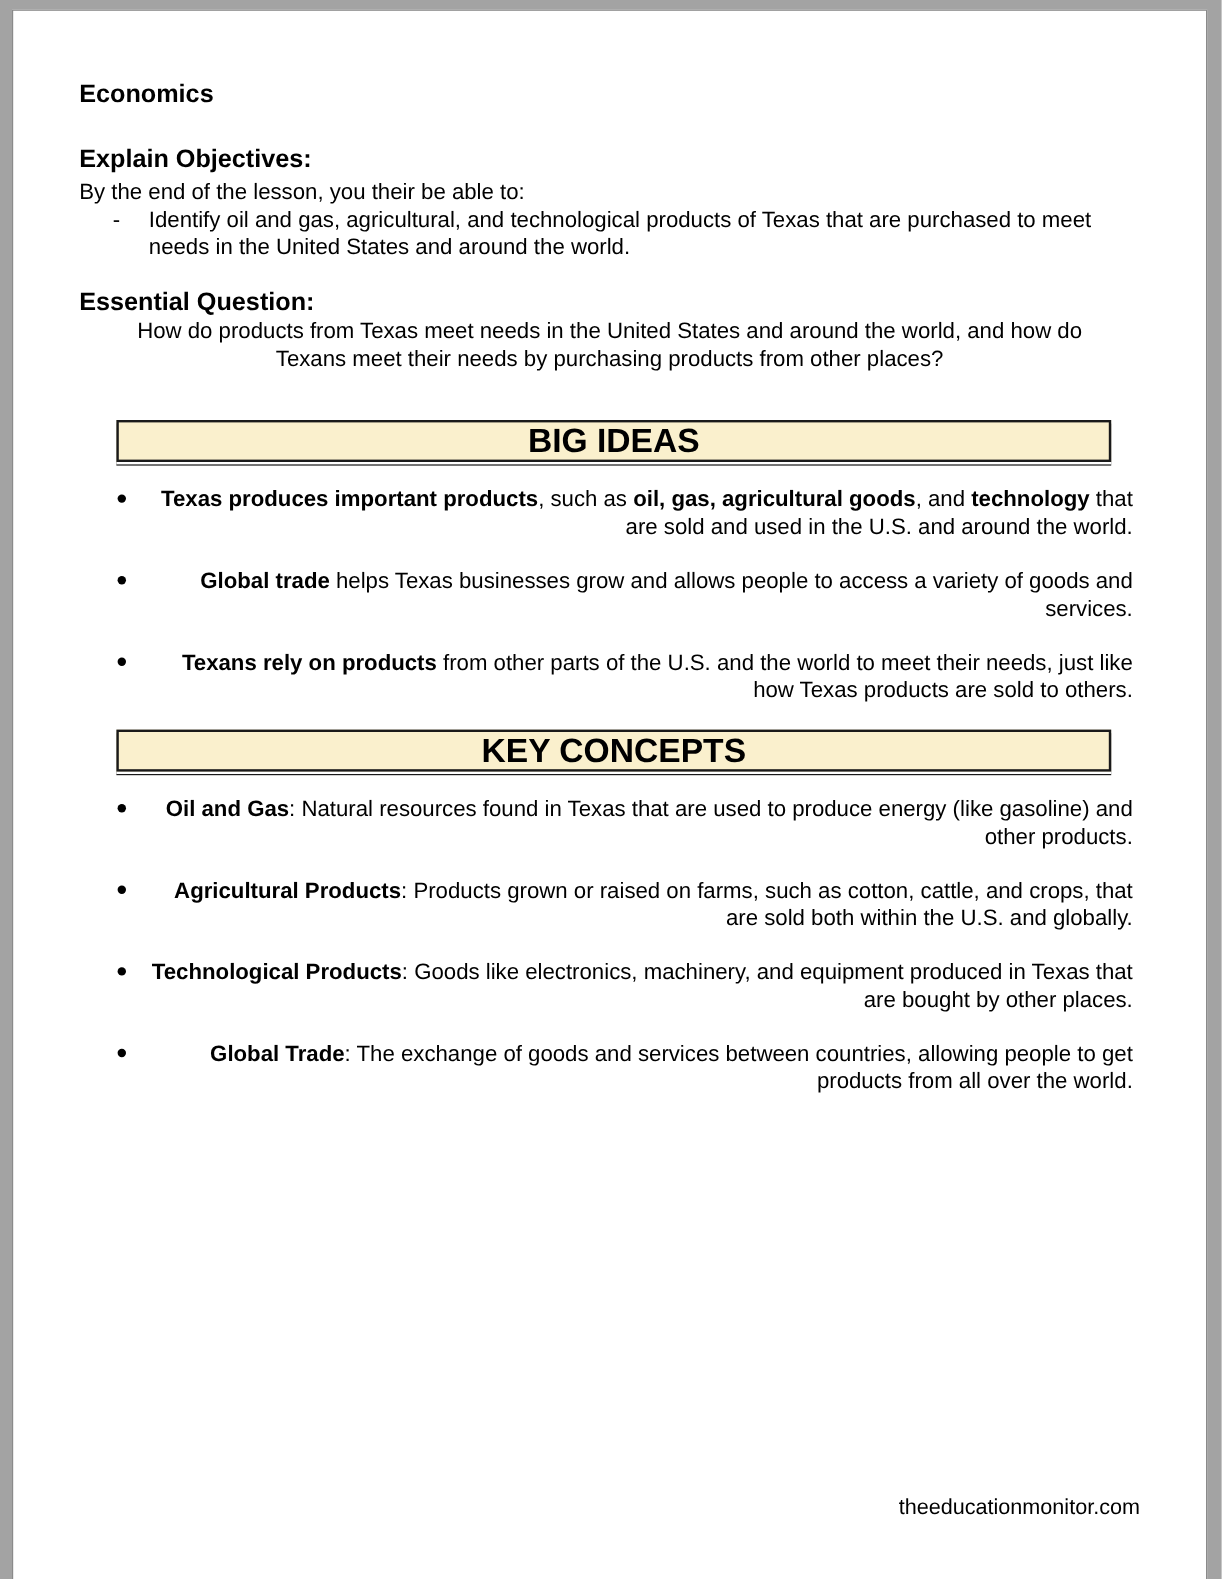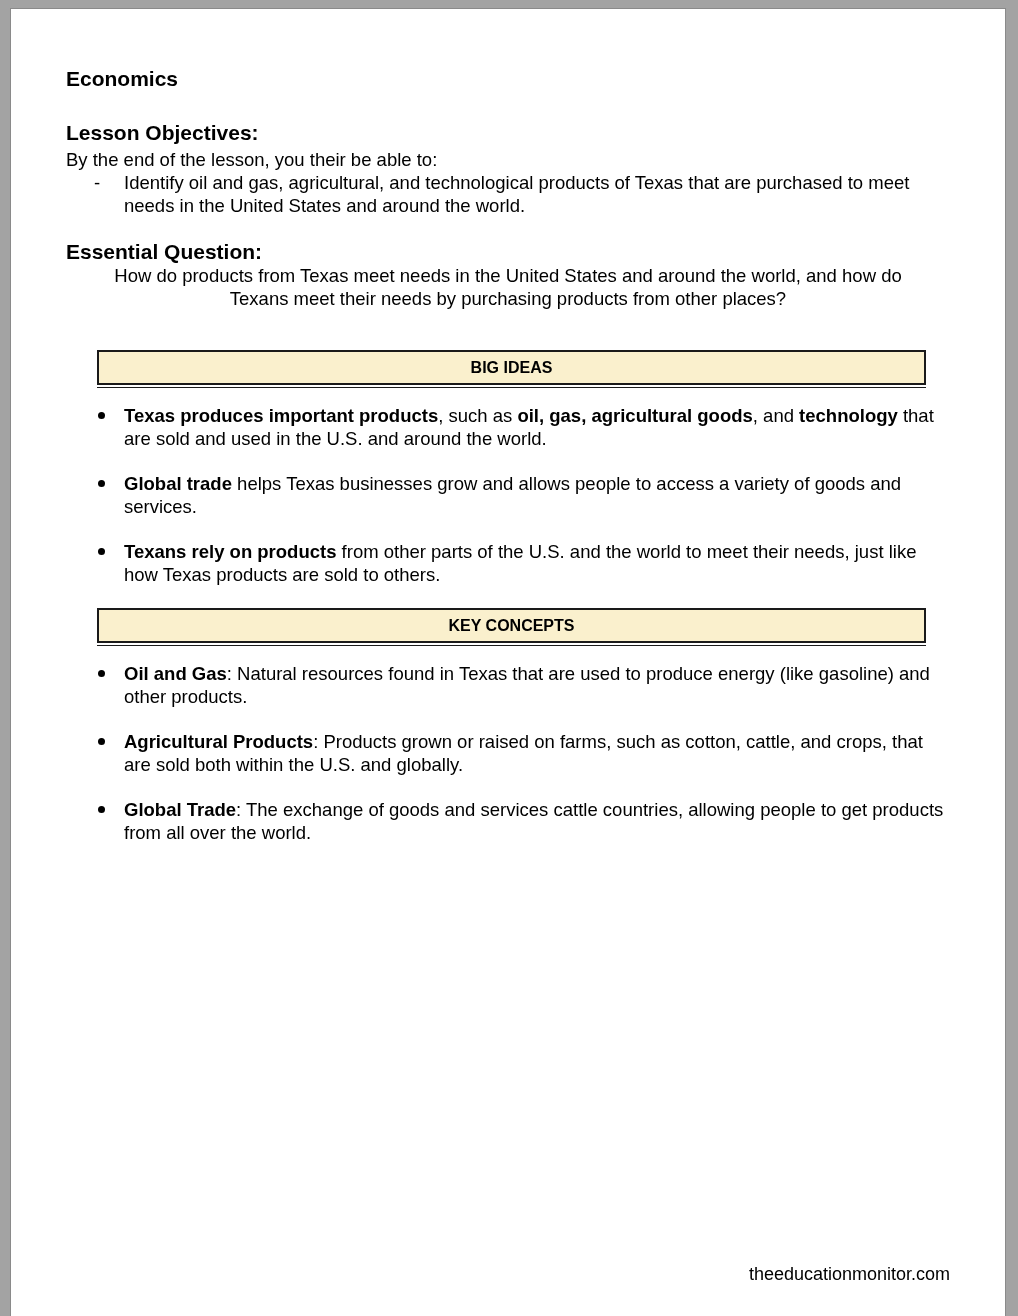--- a/index.html
+++ b/index.html
@@ -44,67 +44,68 @@
   .dash-list li { position: relative; }
   .dash-list li::before { content: "-"; position: absolute; left: -30px; }
 
   .banner {
     margin: 40px 24px 0 31px;
     background: var(--banner-fill, #faf0cd);
     border: 2px solid var(--banner-border, #1a1a1a);
     box-shadow: 0 2px 0 0 #ffffff, 0 3px 0 0 var(--banner-border, #1a1a1a);
     text-align: center;
     font-weight: bold;
-    font-size: 16px;
+    font-size: 28px;
     line-height: 31px;
     height: 31px;
   }
   .banner.second { margin-top: 20px; }
 
-  .disc-list { list-style: none; margin: 19px 0 0 0; padding: 0 6px 0 58px; }
+  .disc-list { list-style: none; margin: 19px 0 0 0; padding: 0 6px 0 58px; text-align: right; }
   .disc-list li { position: relative; margin-bottom: 22px; }
   .disc-list li::before {
     content: ""; position: absolute; left: -26px; top: 8px;
     width: 7px; height: 7px; border-radius: 50%; background: #000;
   }
   .run-bold { font-weight: bold; }
 
   .footer {
-    position: absolute; right: 55px; bottom: 38px;
+    position: absolute; right: 55px; bottom: 56px;
     font-size: 18px; line-height: 22px;
   }
 </style>
 </head>
 <body>
 
 <div class="page">
   <div class="content">
 
     <h1 class="subject">Economics</h1>
 
 
-    <h2 class="section-heading">Lesson Objectives:</h2>
+    <h2 class="section-heading">Explain Objectives:</h2>
     <p class="intro">By the end of the lesson, you their be able to:</p>
     <ul class="dash-list">
         <li>Identify oil and gas, agricultural, and technological products of Texas that are purchased to meet needs in the United States and around the world.</li>
       </ul>
 
     <h2 class="section-heading eq-heading">Essential Question:</h2>
     <p class="eq-text">How do products from Texas meet needs in the United States and around the world, and how do Texans meet their needs by purchasing products from other places?</p>
 
     <div class="banner"><span>BIG IDEAS</span></div>
     <ul class="disc-list">
         <li><span class="run-bold">Texas produces important products</span><span>, such as </span><span class="run-bold">oil, gas, agricultural goods</span><span>, and </span><span class="run-bold">technology</span><span> that are sold and used in the U.S. and around the world.</span></li>
         <li><span class="run-bold">Global trade</span><span> helps Texas businesses grow and allows people to access a variety of goods and services.</span></li>
         <li><span class="run-bold">Texans rely on products</span><span> from other parts of the U.S. and the world to meet their needs, just like how Texas products are sold to others.</span></li>
       </ul>
 
     <div class="banner second"><span>KEY CONCEPTS</span></div>
     <ul class="disc-list">
         <li><span class="run-bold">Oil and Gas</span><span>: Natural resources found in Texas that are used to produce energy (like gasoline) and other products.</span></li>
         <li><span class="run-bold">Agricultural Products</span><span>: Products grown or raised on farms, such as cotton, cattle, and crops, that are sold both within the U.S. and globally.</span></li>
-        <li><span class="run-bold">Global Trade</span><span>: The exchange of goods and services cattle countries, allowing people to get products from all over the world.</span></li>
+        <li><span class="run-bold">Technological Products</span><span>: Goods like electronics, machinery, and equipment produced in Texas that are bought by other places.</span></li>
+        <li><span class="run-bold">Global Trade</span><span>: The exchange of goods and services between countries, allowing people to get products from all over the world.</span></li>
       </ul>
 
   </div>
 
   <div class="footer">theeducationmonitor.com</div>
 </div>
 
 </body></html>

